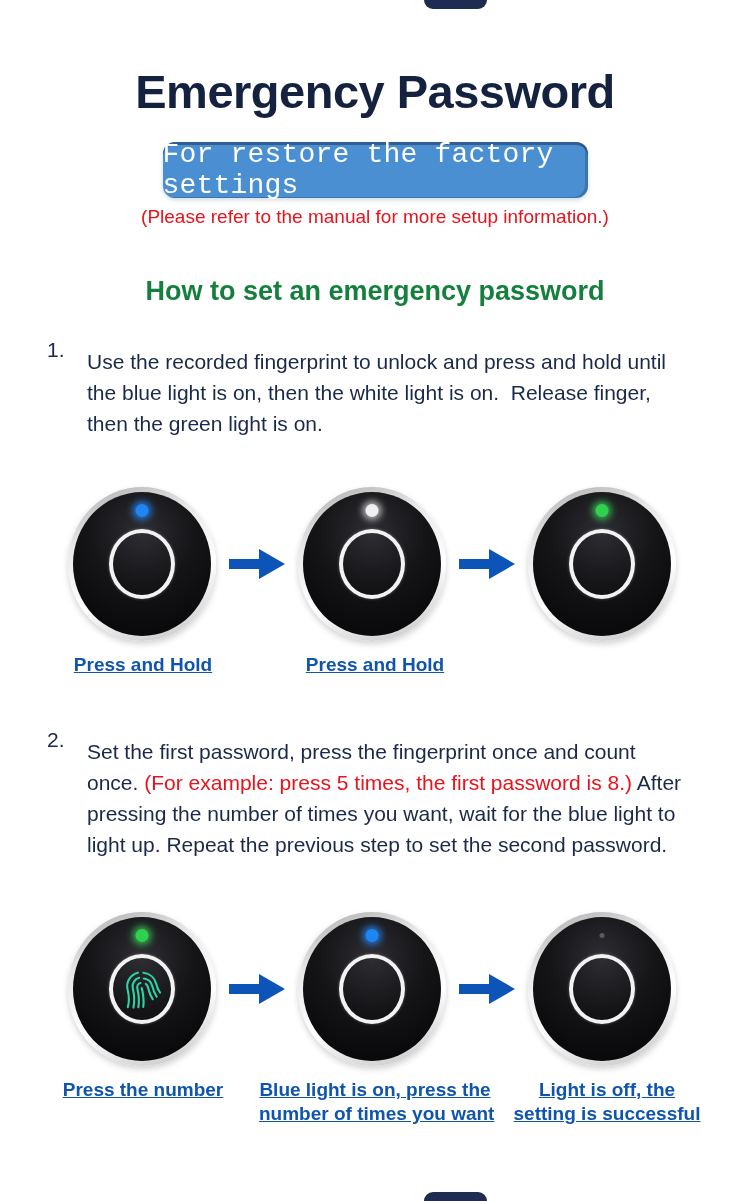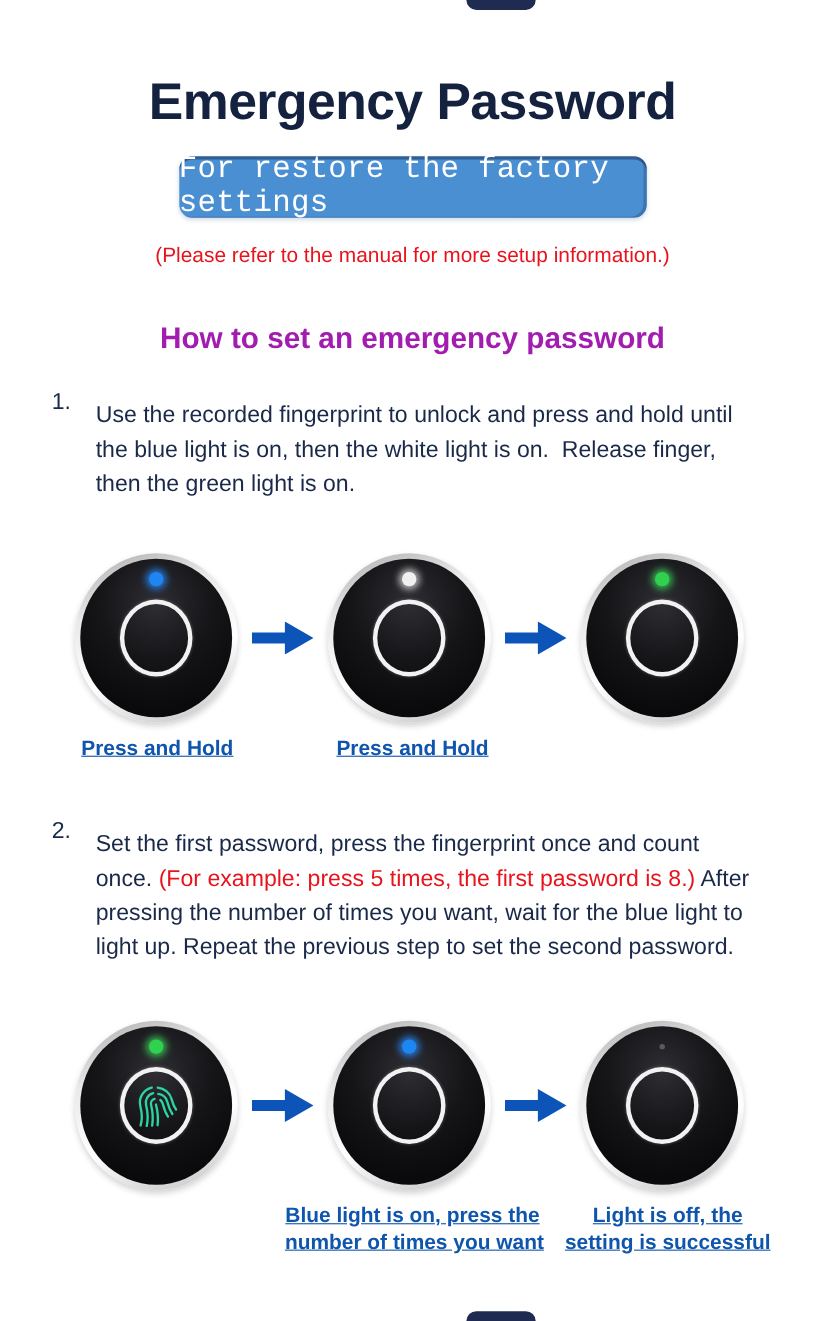--- a/index.html
+++ b/index.html
@@ -28,27 +28,27 @@
     width:425px;height:56px;
     margin:22px auto 0;
     background:#4b8fd3;
     border-radius:12px;
     display:flex;align-items:center;justify-content:center;
     box-shadow: inset 0 3px 0 rgba(25,45,80,0.5), inset -3px -1px 0 rgba(25,45,80,0.28), 0 2px 4px rgba(120,150,180,0.35);
     font-family: Liberation Mono, monospace;
   }
   .banner span{color:#ffffff;font-size:28px;font-weight:normal;letter-spacing:0.2px;}
   .note{
-    margin-top:24px;text-align:center;
+    margin-top:8px;text-align:center;
     color:#e8131c;font-size:19px;
   }
   h2.section{
     margin:48px 0 0;text-align:center;
     font-size:27px;line-height:30px;font-weight:bold;
-    color:#a21caf;
+    color:#15803d;
   }
   .step{
     width:656px;margin:28px auto 0;
     display:flex;align-items:flex-start;
     color:#1a2949;font-size:21px;line-height:31px;
   }
   .step.second{margin-top:47px;}
   .step-num{flex:0 0 28px;}
   .step-text{margin:12px;flex:1;max-width:622px;white-space:pre-wrap;}
   .red{color:#e8131c;}
@@ -204,20 +204,21 @@
     <div class="lock led-off">
       <div class="lock-body">
         <span class="led"></span>
         <div class="center-ring"></div>
       </div>
     </div>
   </div>
 
   <div class="caption-row">
     <div class="caption-cell">
+      <div>Press the number</div>
     </div>
     <div class="caption-cell">
       <div>Blue light is on, press the</div>
       <div>number of times you want</div>
     </div>
     <div class="caption-cell">
       <div>Light is off, the</div>
       <div>setting is successful</div>
     </div>
   </div>

